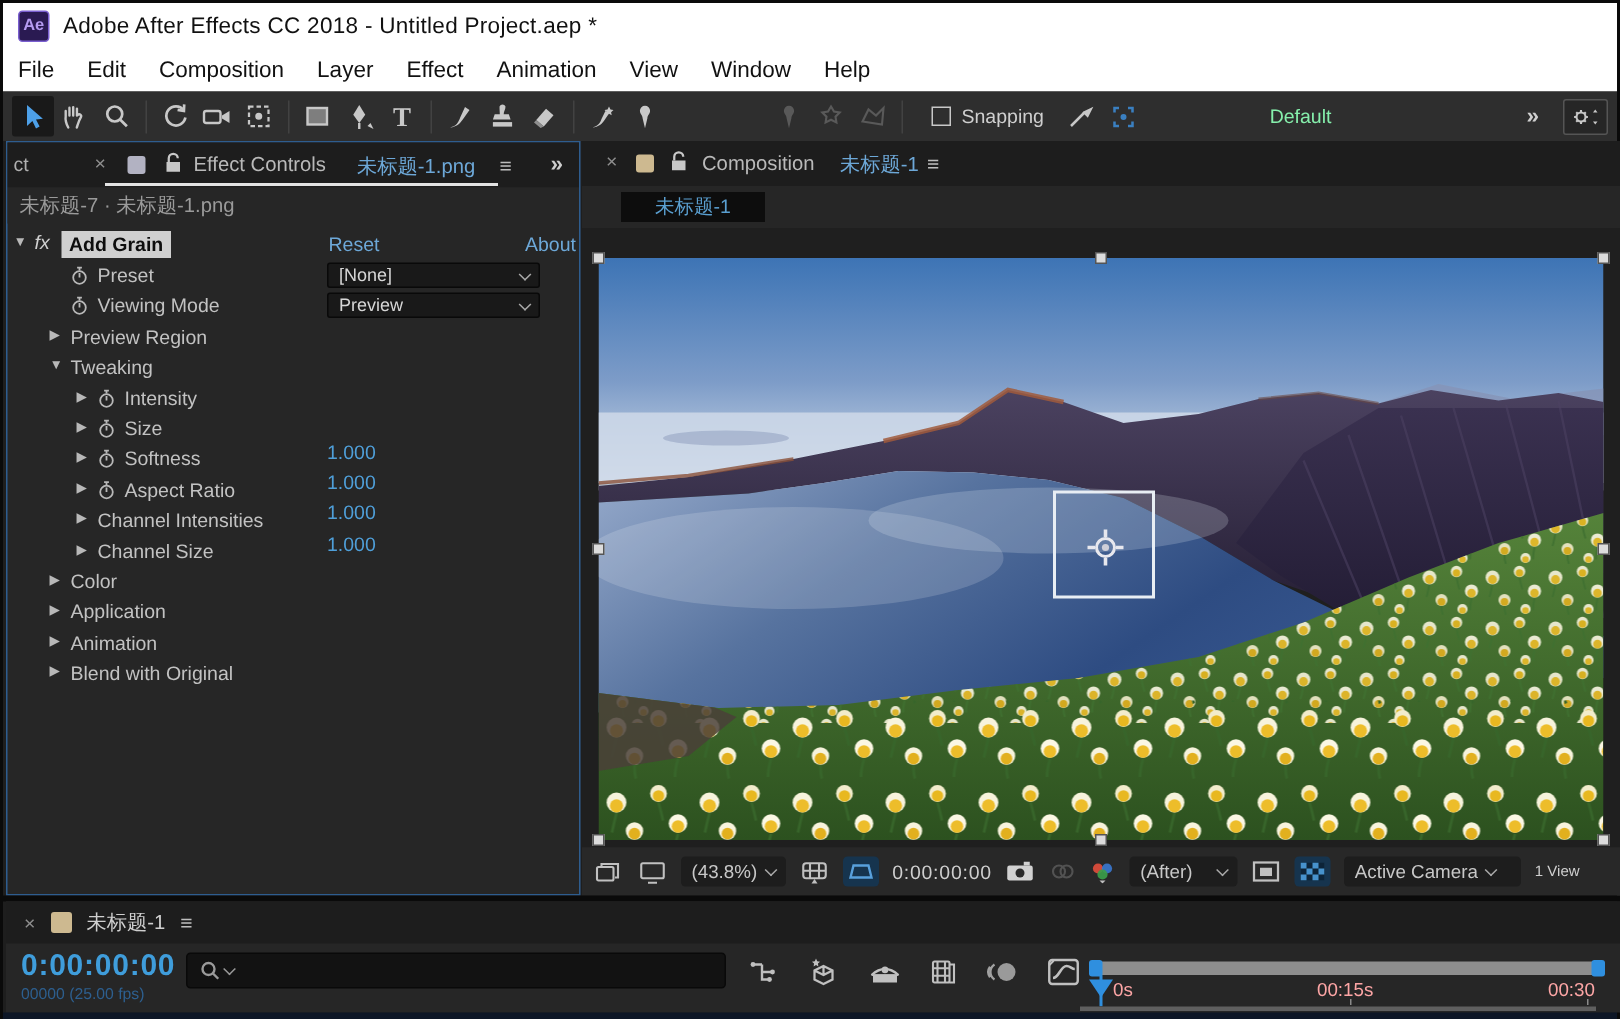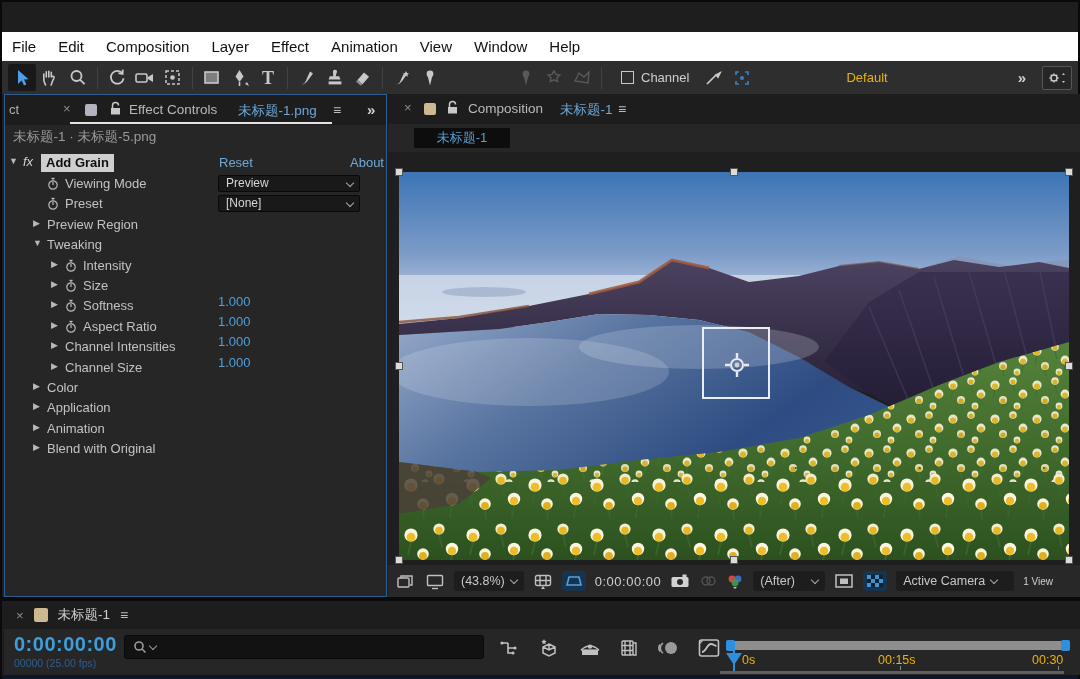--- a/index.html
+++ b/index.html
@@ -17,21 +17,21 @@
   
   .toolbar { position:absolute; left:0; top:59px; width:100%; height:33px; background:#2e2e2e; display:flex; align-items:center; padding-left:6px; }
   .tool { width:28px; height:27px; display:flex; align-items:center; justify-content:center; border-radius:2px; }
   .tool.active { background:#191919; }
   .tdiv { width:1px; height:22px; background:#424242; margin:0 5px; }
   .tool svg { display:block; }
   .dim { opacity:.28; }
   .snapwrap { display:flex; align-items:center; gap:7px; margin-left:14px; }
   .snapbox { width:13px; height:13px; border:1.5px solid #c8c8c8; background:transparent; }
   .snaplbl { font-size:13px; color:#cfcfcf; }
-  .wslabel { font-size:13px; color:#eab308; }
+  .wslabel { font-size:13px; color:#86efac; }
   .chevs { color:#cfcfcf; font-size:15px; letter-spacing:-2px; font-weight:bold; }
   .gearbox { width:30px; height:24px; border:1px solid #555; border-radius:2px; display:flex; align-items:center; justify-content:center; background:#262626; }
 
   
   .phead-ico-sq { width:12px; height:12px; border-radius:2px; display:inline-block; }
   .lock { display:inline-block; }
   .ham { color:#bdbdbd; font-size:14px; }
   .tabdoc { color:#6da8d8; }
   .tabname { color:#b9b9b9; }
 
@@ -72,32 +72,36 @@
   .tlpanel { position:absolute; left:2px; top:599px; width:1076px; height:74px; background:#262626; }
   .tlhead { position:absolute; left:0; top:0; width:100%; height:28px; background:#1d1d1d; display:flex; align-items:center; gap:10px; padding-left:12px; }
   .tl-time { position:absolute; left:10px; top:32px; }
   .tl-tc { color:#3f9ddb; font-size:20px; font-weight:bold; letter-spacing:.5px; }
   .tl-fps { color:#2d5f8f; font-size:10.5px; margin-top:1px; }
   .searchbox { position:absolute; left:120px; top:34px; width:360px; height:24px; background:#121212; border:1px solid #090909; border-radius:3px; display:flex; align-items:center; padding-left:8px; gap:3px; }
   .tlicons { position:absolute; left:494px; top:36px; display:flex; gap:17px; align-items:center; }
   .ruler { position:absolute; left:716px; top:30px; width:360px; height:40px; overflow:hidden; }
   .workbar { position:absolute; left:6px; top:10px; width:344px; height:9px; background:#8e8e8e; border-radius:2px; }
   .wcap { position:absolute; top:-1px; width:9px; height:11px; background:#2f8fdf; border-radius:2px; }
-  .rlabels { position:absolute; top:22px; width:100%; height:16px; color:#eab308; font-size:12.5px; }
+  .rlabels { position:absolute; top:22px; width:100%; height:16px; color:#fca5a5; font-size:12.5px; }
   .playhead-line { position:absolute; left:13px; top:19px; width:2px; height:21px; background:#2f8fdf; }
   .playhead-tri { position:absolute; left:6px; top:22px; width:0; height:0; border-left:8px solid transparent; border-right:8px solid transparent; border-top:12px solid #2f8fdf; }
   .tl-hscroll { position:absolute; left:716px; top:70px; width:344px; height:3px; background:#5f5f5f; }
   .bottomstrip { position:absolute; left:0; top:673px; width:100%; height:6px; background:#0d1626; }
   .gap-b { position:absolute; left:0; top:595px; width:100%; height:4px; background:#0a0a0a; }
 </style>
 </head>
 <body>
 
 <div class="win">
 
+  <div class="titlebar">
+    <div class="ae-badge">Ae</div>
+    <div class="title-text">Adobe After Effects CC 2018 - Untitled Project.aep *</div>
+  </div>
 
   <div class="menubar">
     <span>File</span>
     <span>Edit</span>
     <span>Composition</span>
     <span>Layer</span>
     <span>Effect</span>
     <span>Animation</span>
     <span>View</span>
     <span>Window</span>
@@ -202,21 +206,21 @@
     </div>
     <div class="tool dim">
       <svg width="22" height="22">
           <path d="M4 14 L8 6 L13 10 L18 5 L17 16 Z" fill="none" stroke="#c8c8c8" stroke-width="1.4"></path>
         </svg>
     </div>
     <div class="tdiv"></div>
 
     <div class="snapwrap">
       <div class="snapbox"></div>
-      <span class="snaplbl">Channel</span>
+      <span class="snaplbl">Snapping</span>
       <span class="bico" style="margin-left:6px">
         <svg width="22" height="22" fill="none" stroke="#c8c8c8" stroke-width="1.7">
             <line x1="5" y1="17" x2="14" y2="8"></line>
             <path d="M14 8 l4-2 -2 4 Z" fill="#c8c8c8"></path>
           </svg>
       </span>
       <span class="bico">
         <svg width="22" height="22" fill="none" stroke="#3a7fc0" stroke-width="1.7">
             <path d="M5 8 V5 H8 M14 5 H17 V8 M17 14 V17 H14 M8 17 H5 V14"></path>
             <circle cx="11" cy="11" r="2" fill="#3a7fc0" stroke="none"></circle>
@@ -246,52 +250,52 @@
             <path d="M3.5 7 V4.5 a3 3 0 0 1 6 0"></path>
             <rect x="2" y="7" width="9" height="6.5" fill="#c8c8c8" stroke="none"></rect>
           </svg>
       </span>
       <span class="abs tabname" style="left:124px;top:7px;font-size:13.5px">Effect Controls</span>
       <span class="abs tabdoc" style="left:233px;top:7px;font-size:13.5px">未标题-1.png</span>
       <span class="abs ham" style="left:328px;top:7px">≡</span>
       <span class="abs chevs" style="left:362px;top:6px">»</span>
       <div class="ec-underline"></div>
     </div>
-    <div class="ecsrc">未标题-1 · 未标题-5.png</div>
+    <div class="ecsrc">未标题-7 · 未标题-1.png</div>
 
     <div class="ecrows">
 
       <div class="ec-row" style="height:21px">
         <span class="tw" style="left:4px">▼</span>
         <span class="fxi">fx</span>
         <span class="fxlbl">Add Grain</span>
         <span class="rowlbl bluelink" style="left:214px">Reset</span>
         <span class="rowlbl bluelink" style="left:345px;width:36px;overflow:hidden;white-space:nowrap;display:inline-block">About</span>
+      </div>
+
+      <div class="ec-row">
+        <span class="sw" style="left:42px"><svg width="12" height="14" fill="none" stroke="#b8b8b8" stroke-width="1.2">
+              <circle cx="6" cy="8" r="4.2"></circle>
+              <line x1="6" y1="8" x2="6" y2="5"></line>
+              <line x1="4.4" y1="1.4" x2="7.6" y2="1.4"></line>
+              <line x1="6" y1="1.4" x2="6" y2="3.4"></line>
+            </svg></span>
+        <span class="rowlbl" style="left:60px">Preset</span>
+        <span class="dd"><span>[None]</span><span class="ddchev"></span></span>
       </div>
 
       <div class="ec-row">
         <span class="sw" style="left:42px"><svg width="12" height="14" fill="none" stroke="#b8b8b8" stroke-width="1.2">
               <circle cx="6" cy="8" r="4.2"></circle>
               <line x1="6" y1="8" x2="6" y2="5"></line>
               <line x1="4.4" y1="1.4" x2="7.6" y2="1.4"></line>
               <line x1="6" y1="1.4" x2="6" y2="3.4"></line>
             </svg></span>
         <span class="rowlbl" style="left:60px">Viewing Mode</span>
         <span class="dd"><span>Preview</span><span class="ddchev"></span></span>
-      </div>
-
-      <div class="ec-row">
-        <span class="sw" style="left:42px"><svg width="12" height="14" fill="none" stroke="#b8b8b8" stroke-width="1.2">
-              <circle cx="6" cy="8" r="4.2"></circle>
-              <line x1="6" y1="8" x2="6" y2="5"></line>
-              <line x1="4.4" y1="1.4" x2="7.6" y2="1.4"></line>
-              <line x1="6" y1="1.4" x2="6" y2="3.4"></line>
-            </svg></span>
-        <span class="rowlbl" style="left:60px">Preset</span>
-        <span class="dd"><span>[None]</span><span class="ddchev"></span></span>
       </div>
 
       <div class="ec-row">
         <span class="tw" style="left:28px">▶</span>
         <span class="rowlbl" style="left:42px">Preview Region</span>
       </div>
 
       <div class="ec-row">
         <span class="tw" style="left:28px">▼</span>
         <span class="rowlbl" style="left:42px">Tweaking</span>

